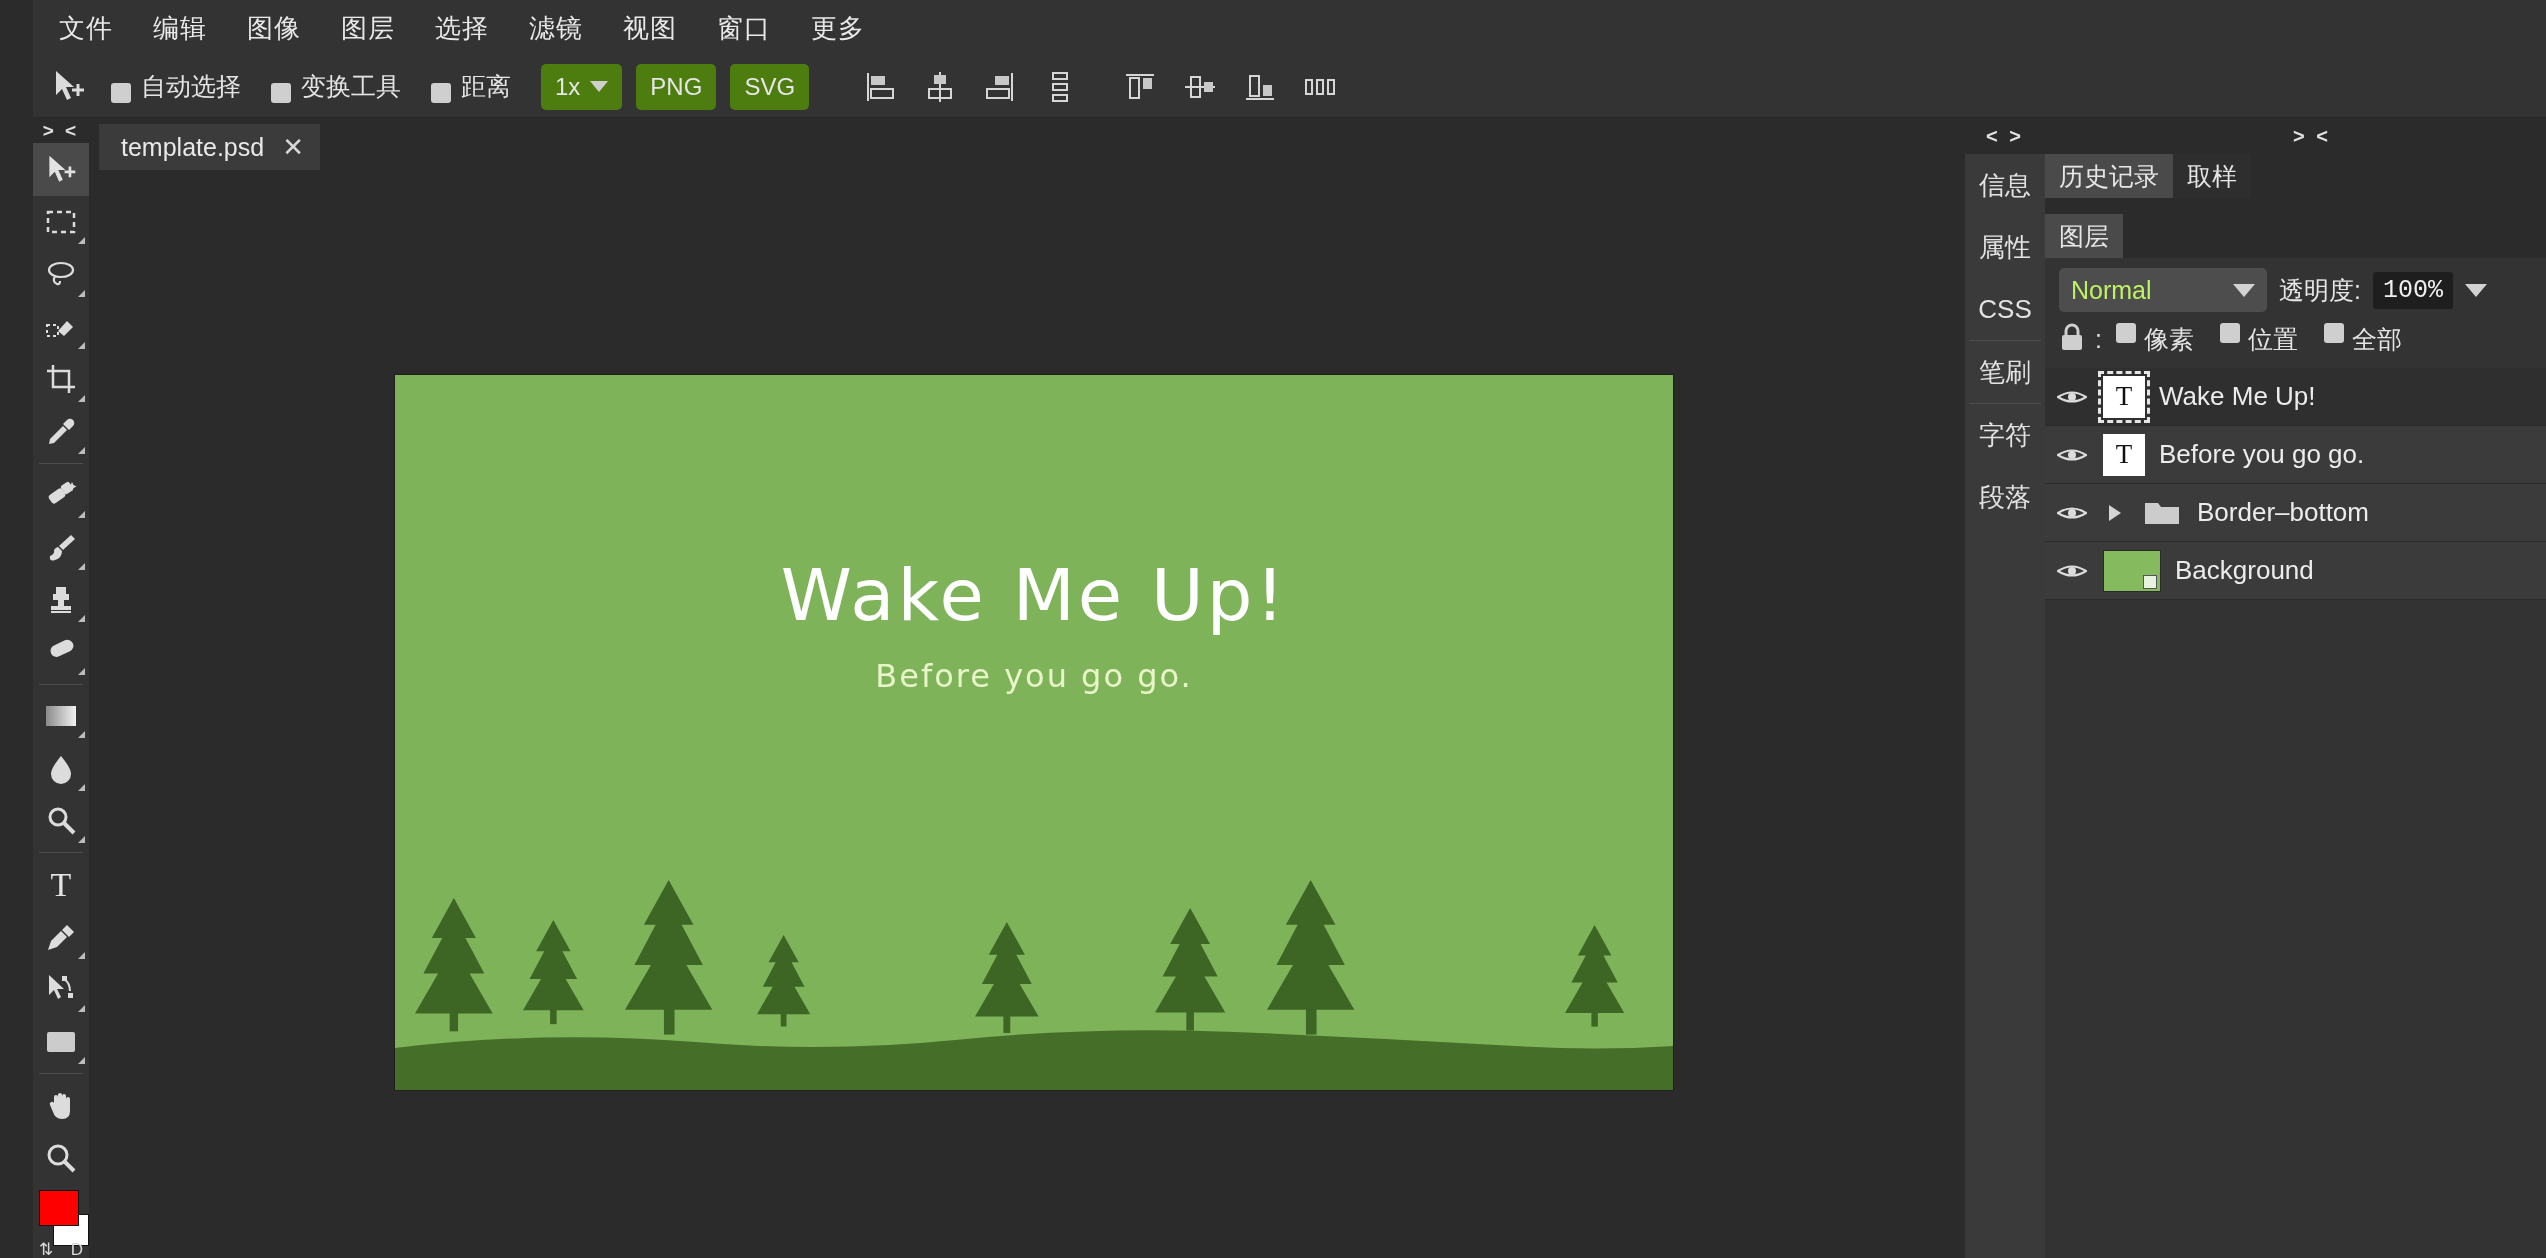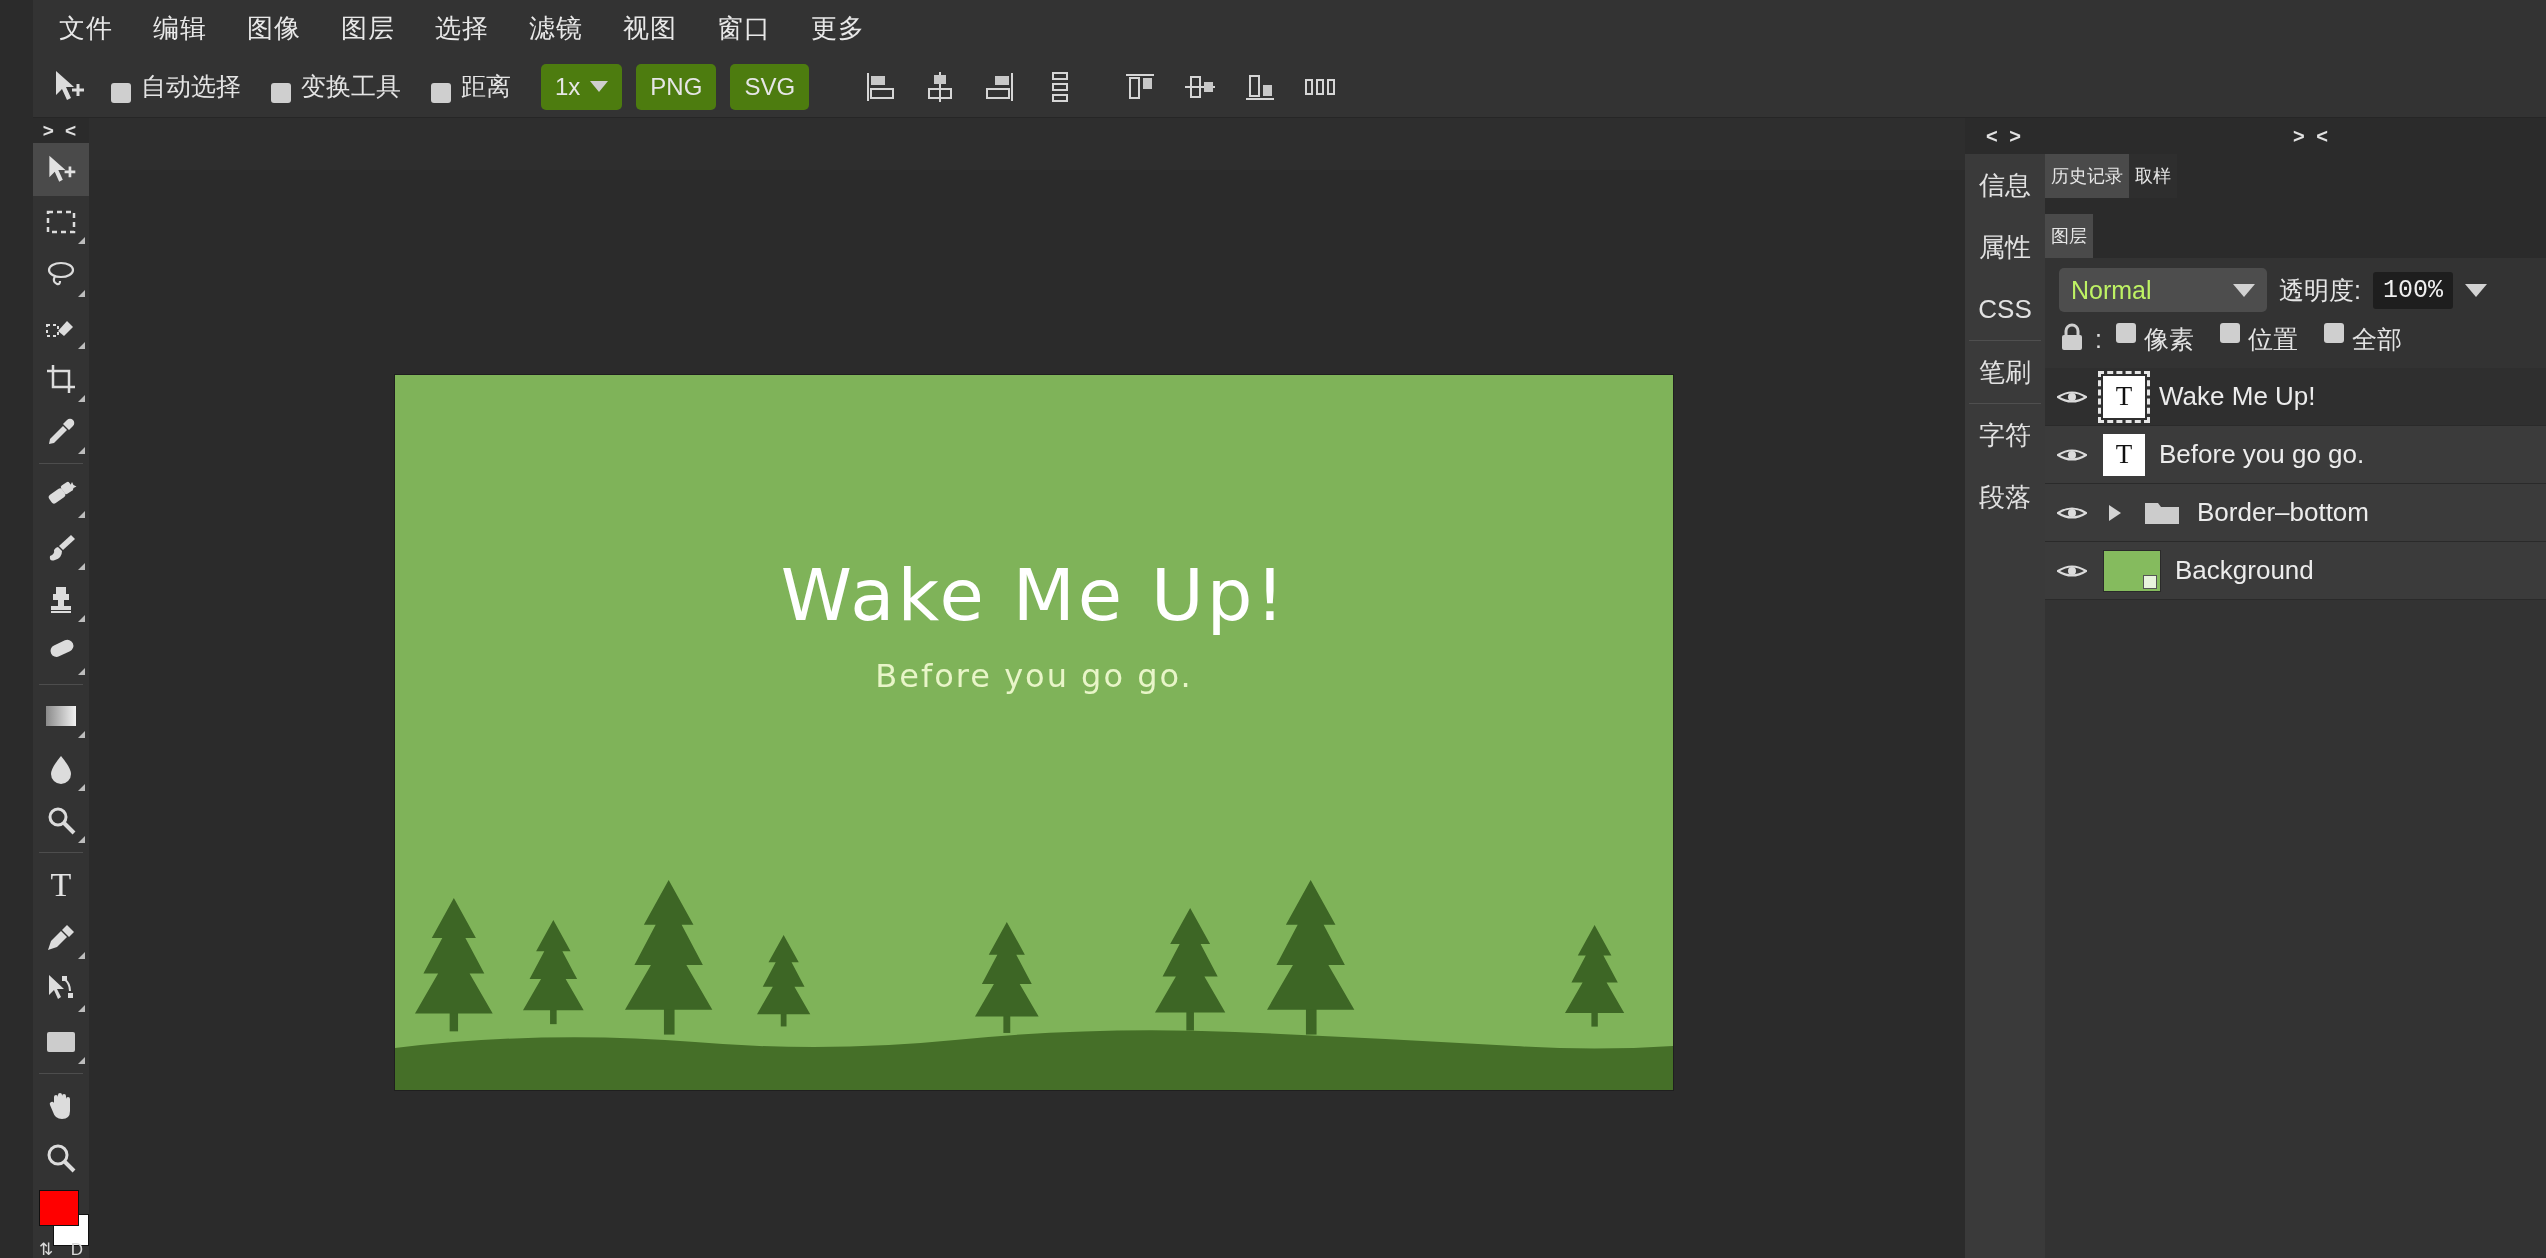--- a/index.html
+++ b/index.html
@@ -113,21 +113,21 @@
   .vrail-sep { width: 72px; height: 1px; background: #4f4f4f; }
 
   
   .rpanel {
     position: absolute; left: 2012px; top: 118px; width: 534px; height: 1140px;
     background: #333333;
   }
   .rp-collapse { height: 36px; background: #2b2b2b; color: #e3e3e3; font-size: 20px; font-weight: bold;
     display: flex; align-items: center; justify-content: center; letter-spacing: 3px; }
   .panel-tabs { display: flex; align-items: flex-end; height: 44px; background: #2b2b2b; }
-  .panel-tab { font-size: 18px; padding: 6px 6px; color: #e6e6e6; height: 44px; display: flex; align-items: center; }
+  .panel-tab { font-size: 25px; padding: 6px 14px; color: #e6e6e6; height: 44px; display: flex; align-items: center; }
   .panel-tab.active { background: #4a4a4a; }
   .panel-tab.inactive { background: #2e2e2e; }
   .history-body { height: 250px; background: #2e2e2e; }
   .history-item { font-size: 25px; color: #e6e6e6; padding: 10px 16px; }
   .history-scroll { height: 190px; background: #333333; margin: 4px 10px 0 10px; }
 
   .panel-gap { height: 14px; background: #2b2b2b; }
 
   .layers-tabs { display: flex; align-items: flex-end; height: 46px; background: #2b2b2b; }
   .layers-body { background: #333333; height: 754px; position: relative; }
@@ -426,20 +426,26 @@
     <div class="swatch-wrap">
       <div class="sw-back"></div>
       <div class="sw-fore"></div>
       <div class="sw-row">
         <span class="sw-mini">⇅</span>
         <span class="sw-mini">D</span>
       </div>
     </div>
   </div>
 
+  <div class="tabbar">
+    <div class="doc-tab">
+      <span class="doc-tab-name">template.psd</span>
+      <span class="tab-close">✕</span>
+    </div>
+  </div>
 
   <div class="canvas-area">
     <div class="artboard">
       <div class="art-title">Wake Me Up!</div>
       <div class="art-sub">Before you go go.</div>
       <svg class="scenery" viewBox="0 0 1278 210" preserveAspectRatio="none">
         <g fill="#3d6625">
           <g transform="translate(20,18) scale(1.05)">
             <rect x="33" y="105" width="8" height="22"></rect>
             <path d="M37 0 L58 38 L48 38 L66 72 L52 72 L74 110 L0 110 L22 72 L8 72 L26 38 L16 38 Z"></path>

